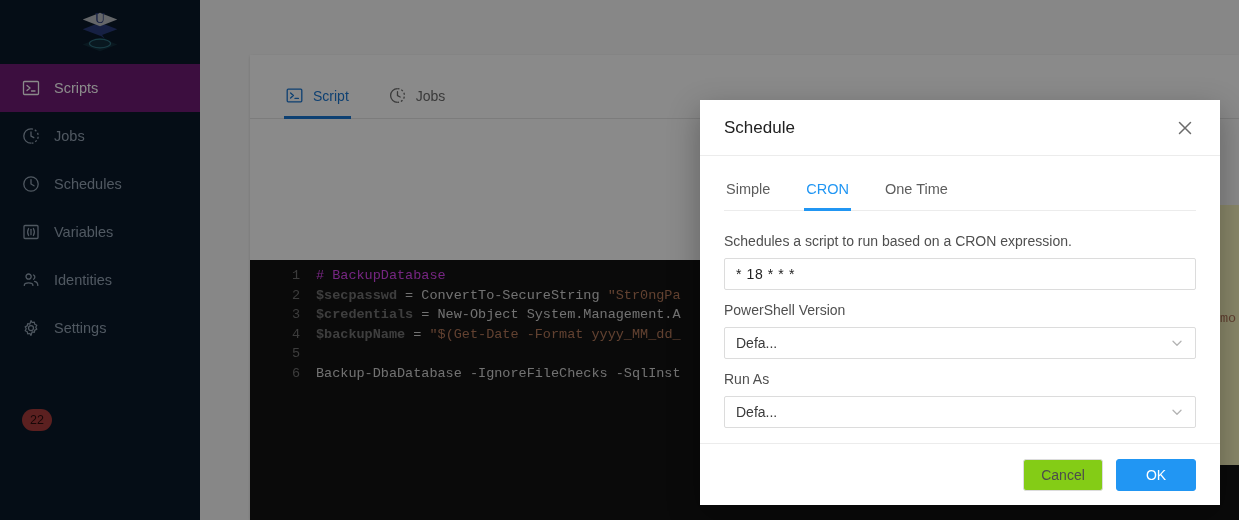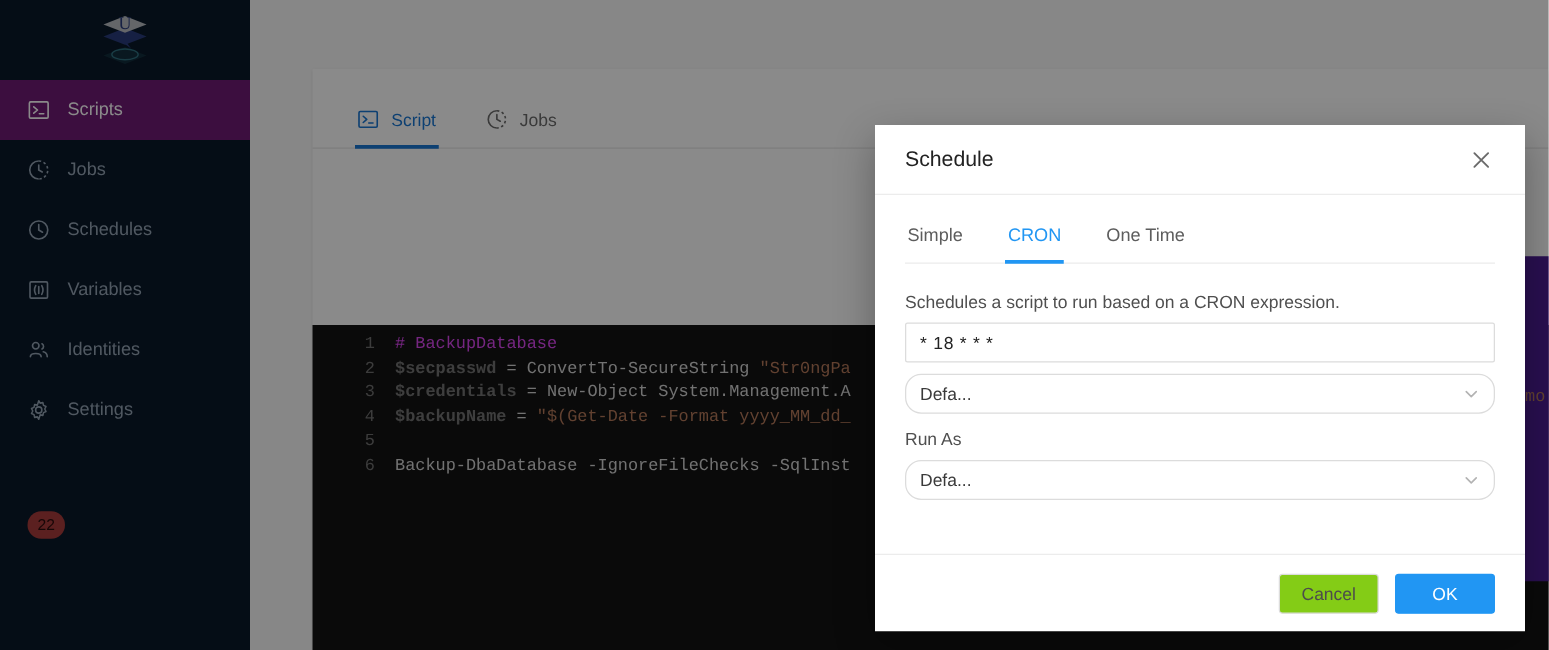--- a/index.html
+++ b/index.html
@@ -143,21 +143,21 @@
     height: 32px; width: 100%;
     border: 1px solid #dcdcdc; border-radius: 2px;
     display: flex; align-items: center; padding: 0 11px;
     font-size: 14px; color: #222; background:#fff;
   }
   .m-field .cronval { letter-spacing: .6px; }
   .m-label { margin-top: 12px; font-size: 14px; color: #4f4f4f; }
   .m-select {
     margin-top: 9px;
     height: 32px; width: 100%;
-    border: 1px solid #dcdcdc; border-radius: 13px;
+    border: 1px solid #dcdcdc; border-radius: 2px;
     display: flex; align-items: center; justify-content: space-between;
     padding: 0 11px; font-size: 14px; color: #3a3a3a;
     background: #fff; cursor: pointer;
   }
   .chev { width: 14px; height: 14px; color: #b3b3b3; }
 
   .modal-foot {
     flex: 0 0 62px; height: 62px;
     border-top: 1px solid #ececec;
     display: flex; align-items: center; justify-content: flex-end;
@@ -168,21 +168,21 @@
     font-size: 14px; border-radius: 3px; cursor: pointer;
     display: inline-flex; align-items: center; justify-content: center;
   }
   .btn-cancel { background: #84cc16; color: #4c4c4c; border: 1px solid #dcdcdc; }
   .btn-ok { background: #2196f3; color: #fff; border: 1px solid #2196f3; }
 
   
   .right-sliver {
     position: absolute; left: 1220px; top: 205px;
     width: 19px; height: 260px;
-    background: #4c1d95; z-index: 1; overflow: hidden;
+    background: #fef9c3; z-index: 1; overflow: hidden;
     font-family: "Liberation Mono", "DejaVu Sans Mono", monospace;
     font-size: 13.5px; line-height: 19.5px; color: #b5795a;
     padding-top: 6px;
   }
   .sliver-pad { height: 97.5px; }
 </style>
 </head>
 <body>
 
 <div id="root">
@@ -336,20 +336,21 @@
           <span>One Time</span>
         </div>
       </div>
 
       <div class="m-desc">Schedules a script to run based on a CRON expression.</div>
 
       <div class="m-field">
         <span class="cronval">* 18 * * *</span>
       </div>
 
+      <div class="m-label">PowerShell Version</div>
       <div class="m-select">
         <span>Defa...</span>
         <span class="chev">
           <svg viewBox="0 0 14 14" fill="none" stroke="currentColor" stroke-width="1.3">
             <path d="M3 5.3 L7 9.3 L11 5.3" stroke-linecap="round" stroke-linejoin="round"></path>
           </svg>
         </span>
       </div>
 
       <div class="m-label">Run As</div>

